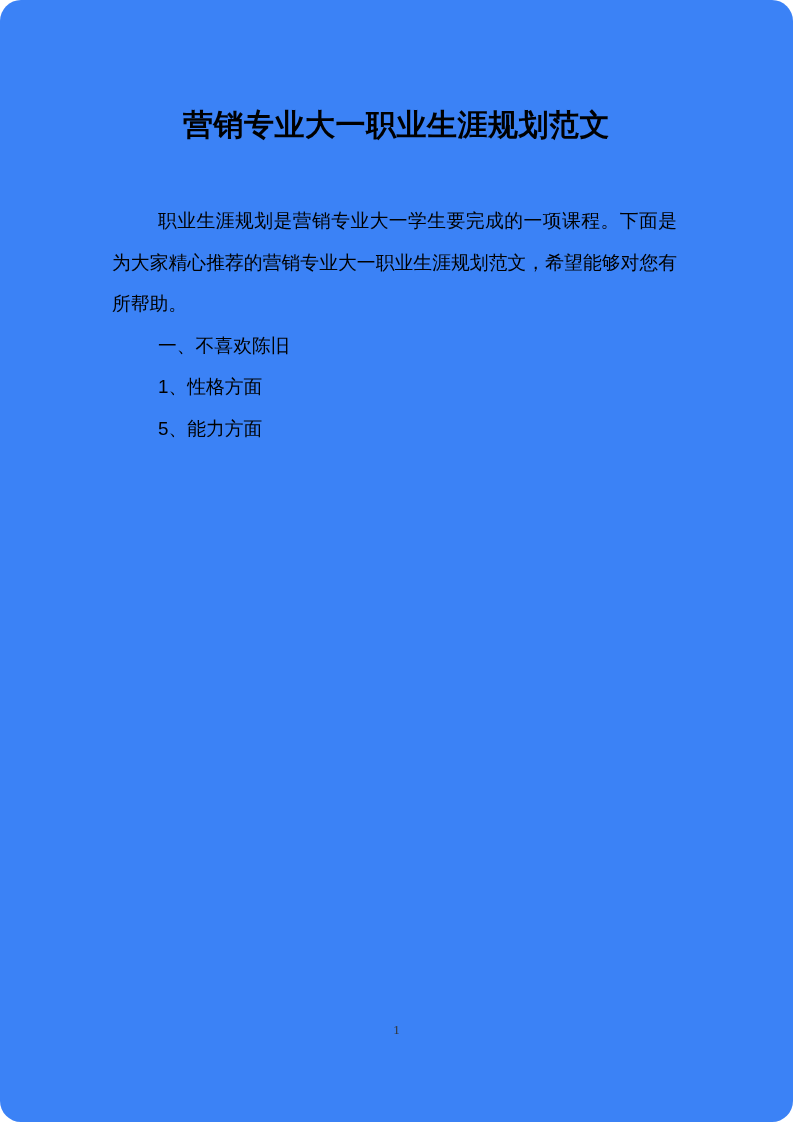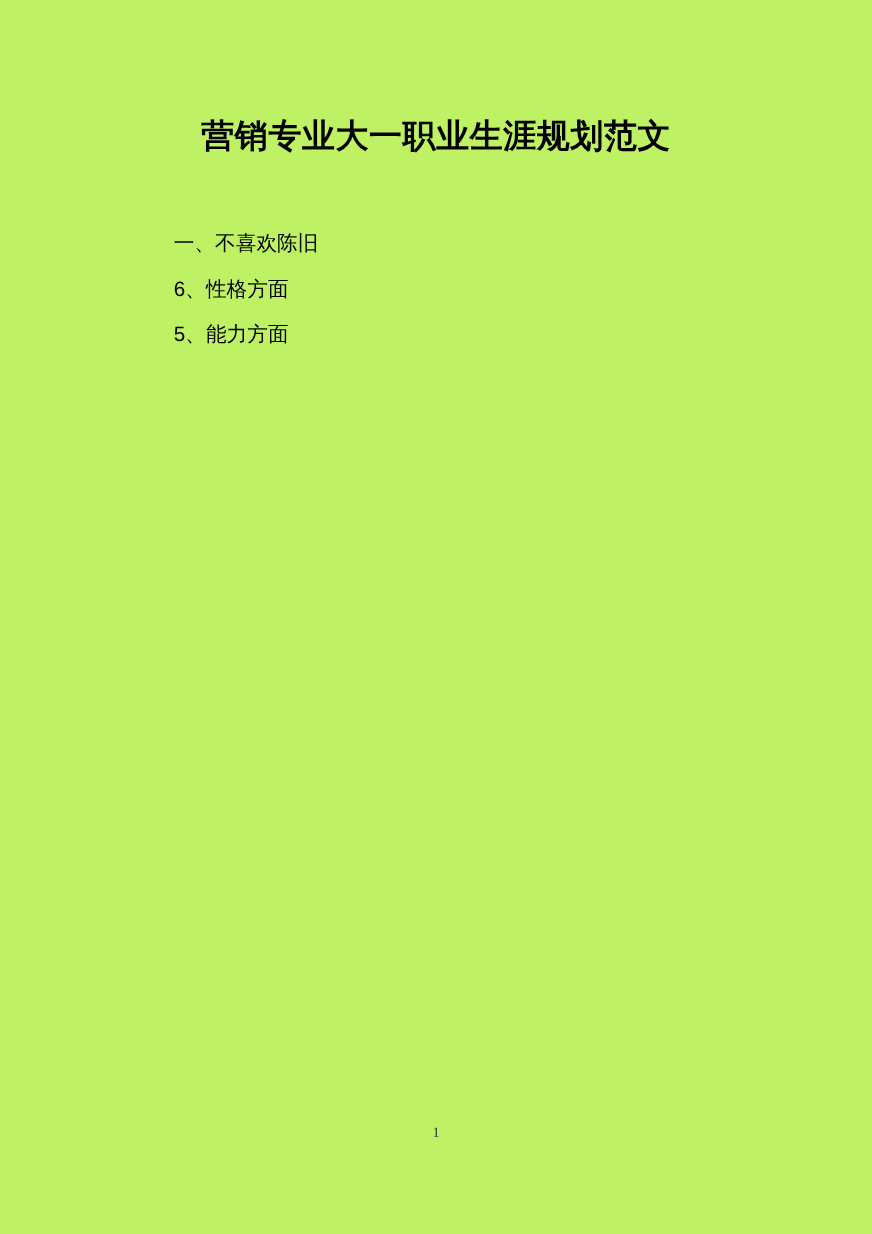--- a/index.html
+++ b/index.html
@@ -51,23 +51,24 @@
     text-align: center;
     font-family: "Liberation Serif", "DejaVu Serif", serif;
     font-size: 13px;
     line-height: 16px;
     color: #333333;
   }
 </style>
 </head>
 <body>
 
-<div class="page" style="background: #bef264; color: rgb(0, 0, 0);">
+<div class="page" style="background: #3b82f6; color: rgb(0, 0, 0); border-radius: 21px;">
   <h1 class="doc-title">营销专业大一职业生涯规划范文</h1>
 
   <div class="doc-body">
+      <p class="paragraph">职业生涯规划是营销专业大一学生要完成的一项课程。下面是为大家精心推荐的营销专业大一职业生涯规划范文，希望能够对您有所帮助。</p>
       <p class="heading">一、不喜欢陈旧</p>
-      <p class="heading">6、性格方面</p>
+      <p class="heading">1、性格方面</p>
       <p class="heading">5、能力方面</p>
     </div>
 
   <div class="page-footer" style="color: rgb(51, 51, 51);">1</div>
 </div>
 
 </body></html>

